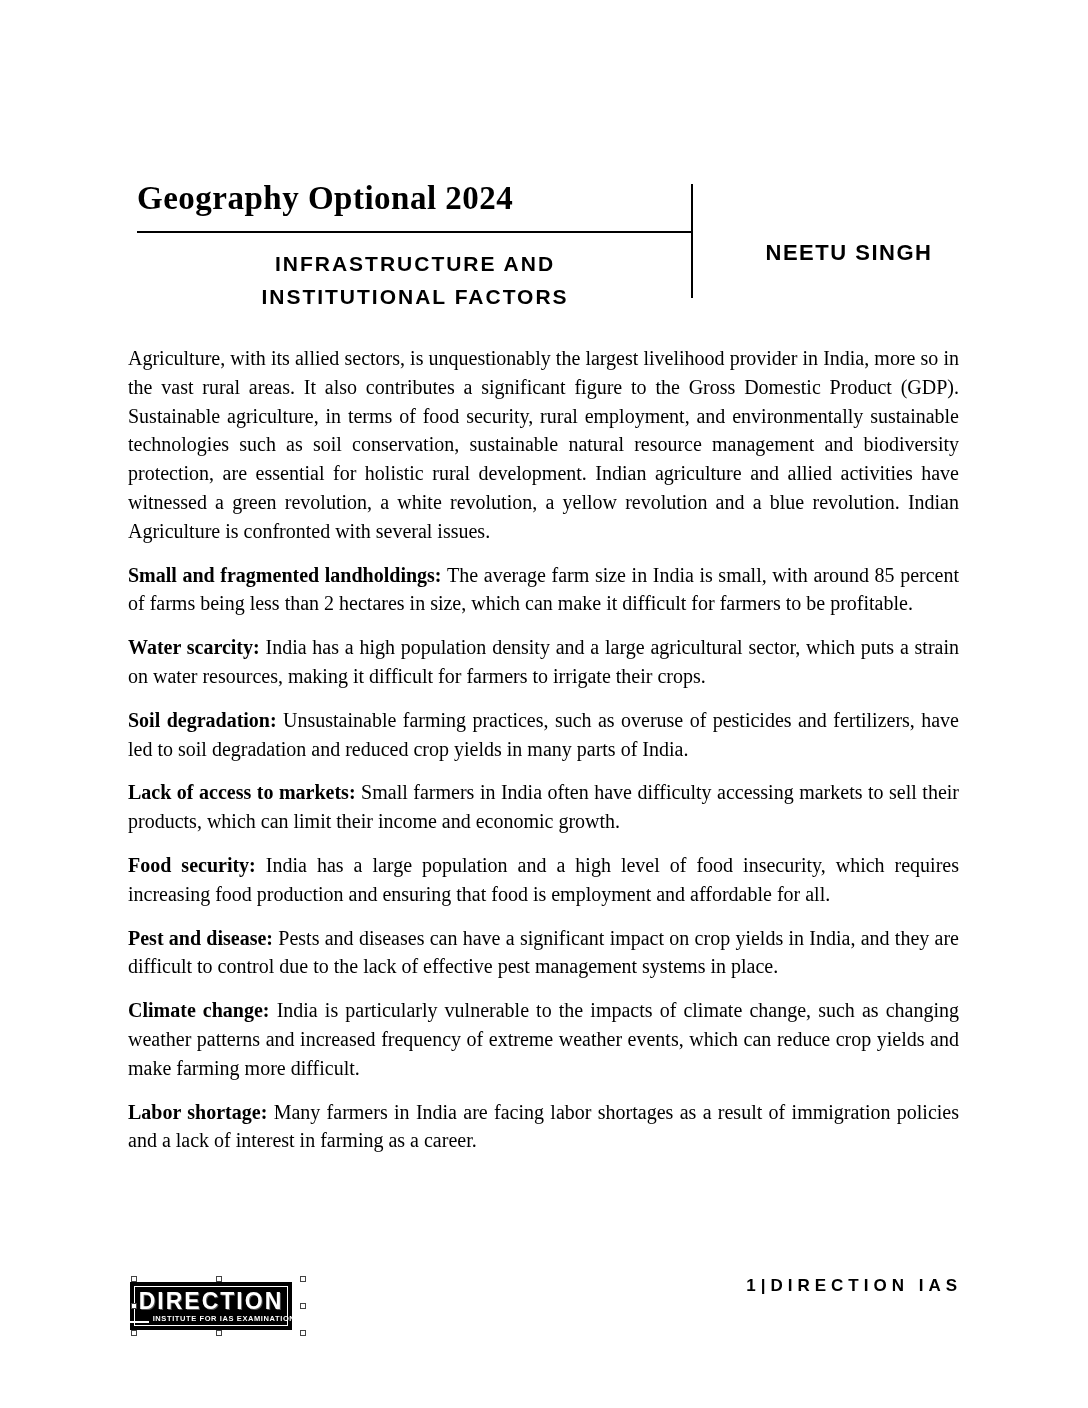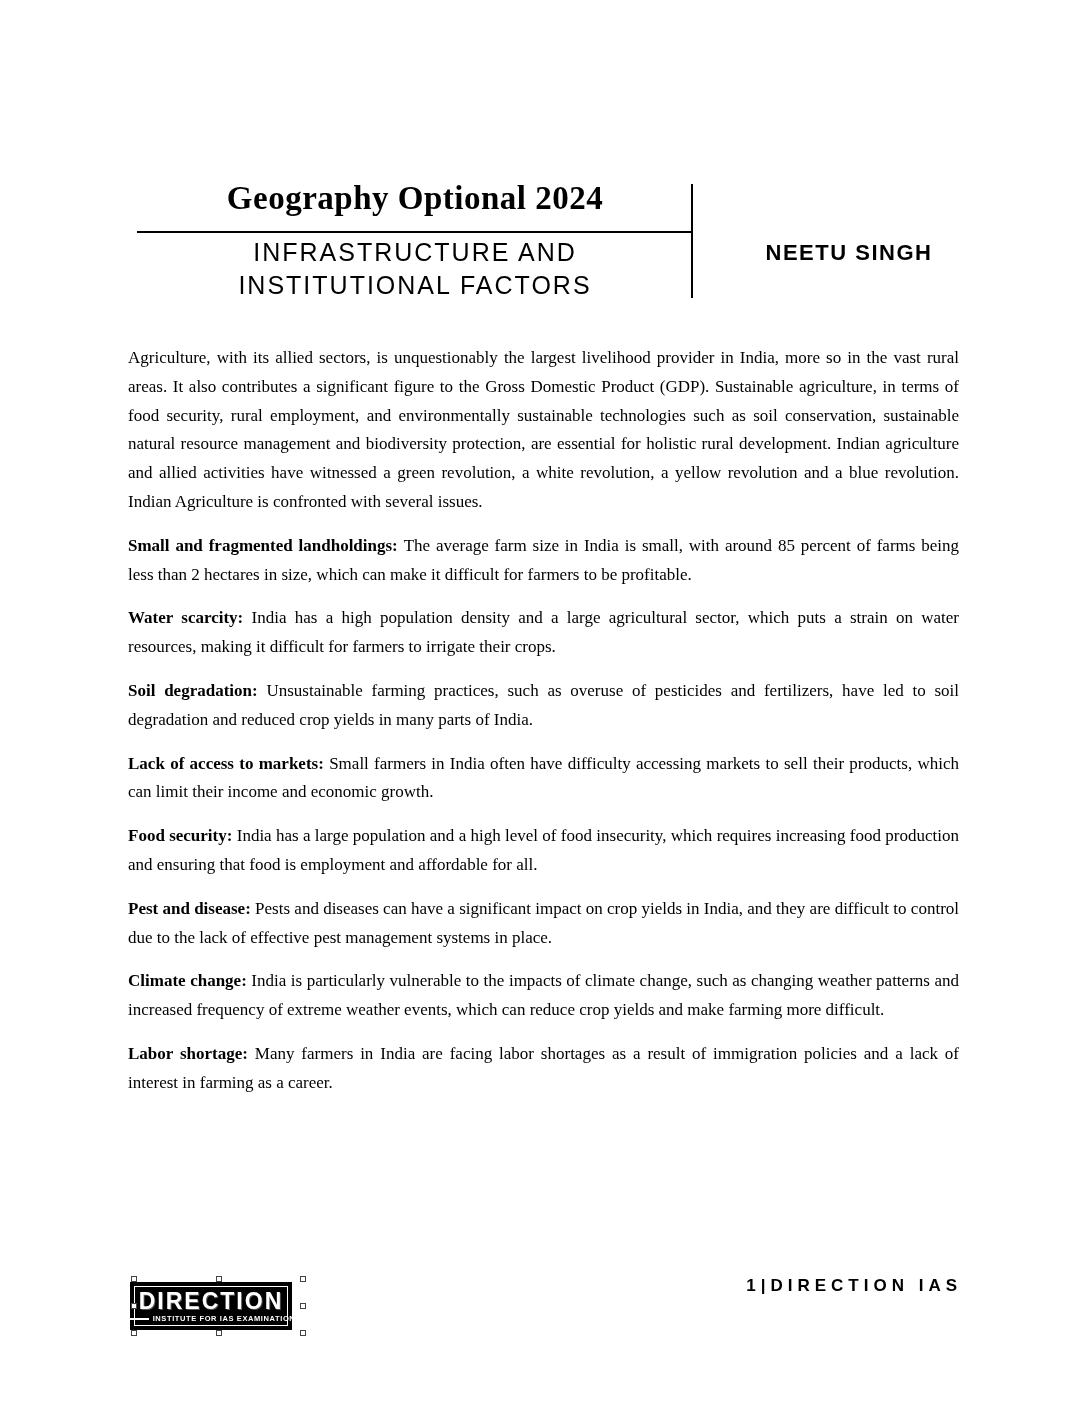--- a/index.html
+++ b/index.html
@@ -12,38 +12,38 @@
     background: #ffffff;
     color: #000000;
     font-family: "Liberation Serif", serif;
     overflow: hidden;
   }
 
   
   .doc-title {
     position: absolute;
     left: 137px; top: 180px; width: 556px;
-    text-align: center;
+    text-align: left;
     font-family: "Liberation Serif", serif;
     font-weight: bold;
     font-size: 33px;
     letter-spacing: 0.5px;
   }
   .title-rule {
     position: absolute;
     left: 137px; top: 231px; width: 556px; height: 2px;
     background: #000000;
   }
   .doc-subtitle {
     position: absolute;
-    left: 137px; top: 236px; width: 556px;
+    left: 137px; top: 247px; width: 556px;
     text-align: center;
     font-family: "Liberation Sans", sans-serif;
-    font-weight: normal;
-    font-size: 25px;
+    font-weight: bold;
+    font-size: 21px;
     letter-spacing: 2px;
     line-height: 33px;
   }
   .header-divider {
     position: absolute;
     left: 691px; top: 184px; width: 2px; height: 114px;
     background: #000000;
   }
   .doc-author {
     position: absolute;
@@ -53,21 +53,21 @@
     font-weight: bold;
     font-size: 22px;
     letter-spacing: 1.5px;
     margin-left: 23px;
   }
 
   
   .body-text {
     position: absolute;
     left: 128px; top: 344px; width: 831px;
-    font-size: 17px;
+    font-size: 20px;
     line-height: 28.8px;
     text-align: justify;
   }
   .para { margin: 0 0 15px 0; }
   .para .lead { font-weight: bold; }
   .para .lead:not(:empty)::after { content: " "; }
 
   
   .logo {
     position: absolute;
@@ -81,21 +81,21 @@
   .logo-title {
     color: #ffffff;
     font-family: "Liberation Sans", sans-serif;
     font-weight: bold;
     font-size: 23px;
     letter-spacing: 2px;
     line-height: 24px;
     text-shadow: 1px 1px 0 #555555;
   }
   .logo-subrow {
-    display: flex; align-items: center; gap: 4px;
+    display: flex; align-items: flex-end; gap: 4px;
     margin-top: 1px;
   }
   .logo-dash { width: 22px; height: 2px; background: #ffffff; }
   .logo-subtitle {
     color: #ffffff;
     font-family: "Liberation Sans", sans-serif;
     font-weight: bold;
     font-size: 7.5px;
     letter-spacing: 0.6px;
     white-space: nowrap;

